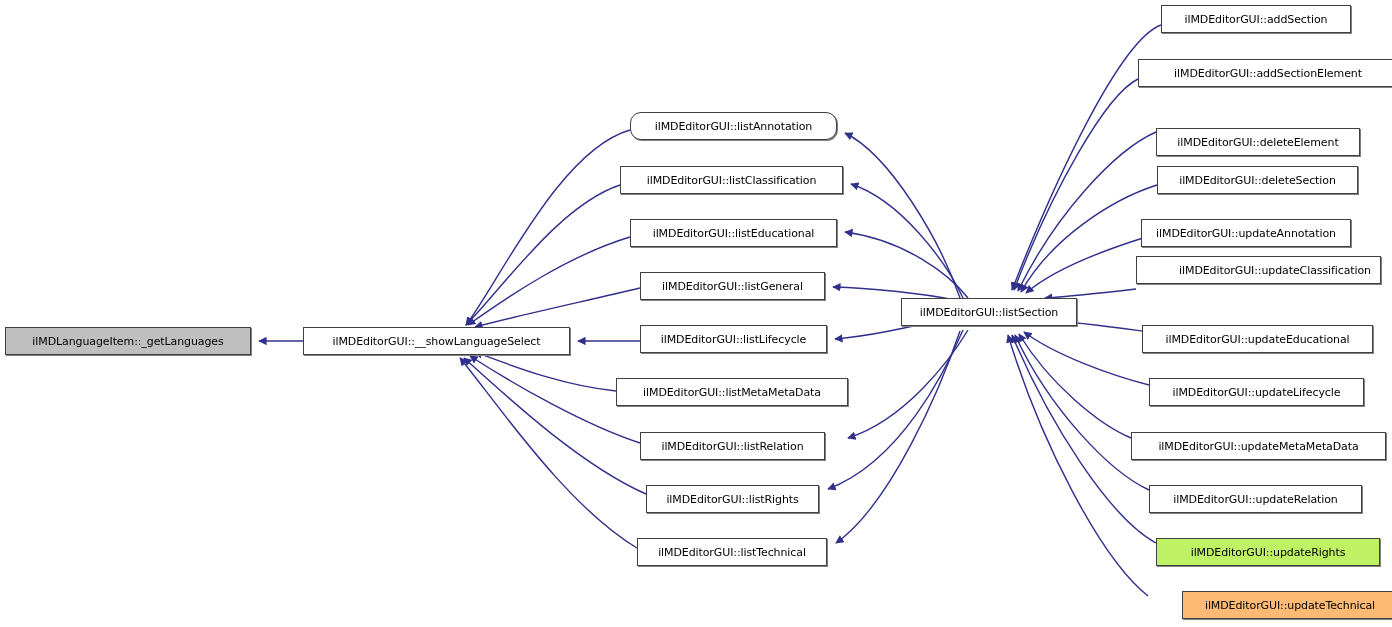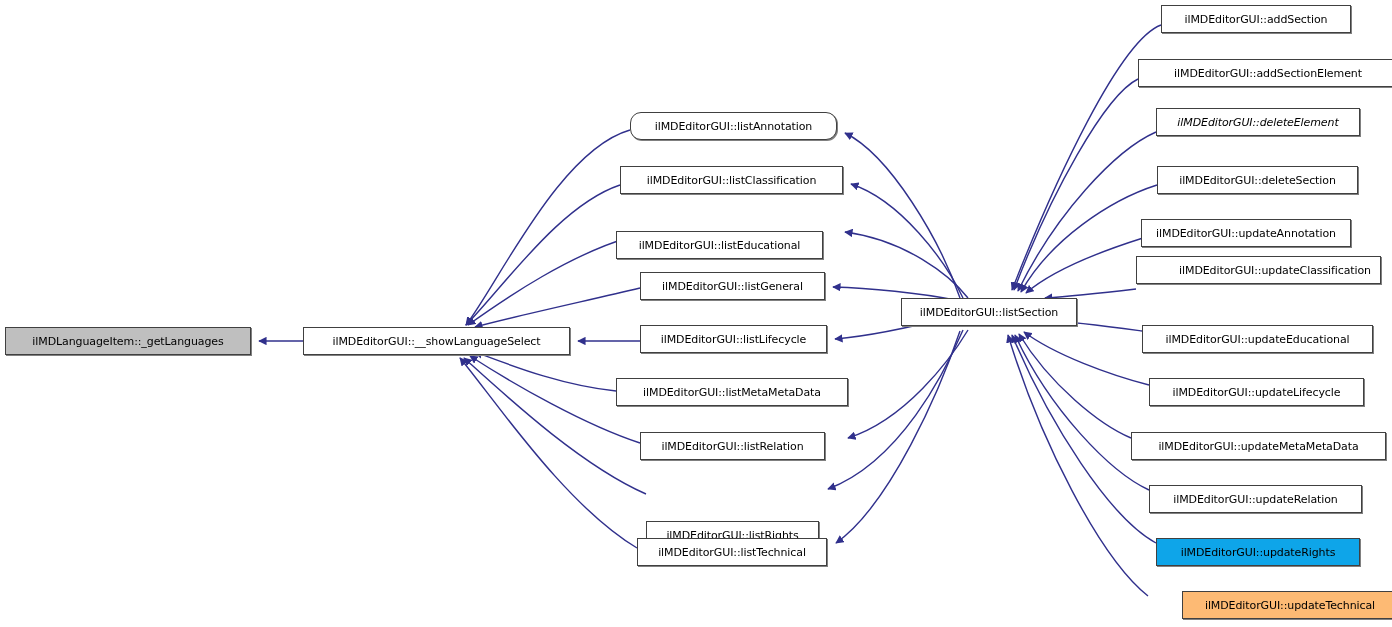--- a/index.html
+++ b/index.html
@@ -95,51 +95,51 @@
       </div>
       <div class="node" style="left: 303px; top: 327px; width: 267px; background: rgb(255, 255, 255); border-color: rgb(64, 64, 64);">
         <span class="node-label">ilMDEditorGUI::__showLanguageSelect</span>
       </div>
       <div class="node" style="left: 630px; top: 112px; width: 207px; background: rgb(255, 255, 255); border-color: rgb(64, 64, 64); border-radius: 11px;">
         <span class="node-label">ilMDEditorGUI::listAnnotation</span>
       </div>
       <div class="node" style="left: 620px; top: 166px; width: 223px; background: rgb(255, 255, 255); border-color: rgb(64, 64, 64);">
         <span class="node-label">ilMDEditorGUI::listClassification</span>
       </div>
-      <div class="node" style="left: 616px; top: 219px; width: 207px; background: rgb(255, 255, 255); border-color: rgb(64, 64, 64); margin-top: 12px;">
+      <div class="node" style="left: 630px; top: 219px; width: 207px; background: rgb(255, 255, 255); border-color: rgb(64, 64, 64);">
         <span class="node-label">ilMDEditorGUI::listEducational</span>
       </div>
       <div class="node" style="left: 640px; top: 272px; width: 185px; background: rgb(255, 255, 255); border-color: rgb(64, 64, 64);">
         <span class="node-label">ilMDEditorGUI::listGeneral</span>
       </div>
       <div class="node" style="left: 640px; top: 325px; width: 187px; background: rgb(255, 255, 255); border-color: rgb(64, 64, 64);">
         <span class="node-label">ilMDEditorGUI::listLifecycle</span>
       </div>
       <div class="node" style="left: 616px; top: 378px; width: 232px; background: rgb(255, 255, 255); border-color: rgb(64, 64, 64); text-align: center;">
         <span class="node-label">ilMDEditorGUI::listMetaMetaData</span>
       </div>
       <div class="node" style="left: 640px; top: 432px; width: 185px; background: rgb(255, 255, 255); border-color: rgb(64, 64, 64);">
         <span class="node-label">ilMDEditorGUI::listRelation</span>
       </div>
-      <div class="node" style="left: 646px; top: 485px; width: 173px; background: rgb(255, 255, 255); border-color: rgb(64, 64, 64); margin-top: 36px;">
+      <div class="node" style="left: 646px; top: 485px; width: 173px; background: rgb(255, 255, 255); border-color: rgb(64, 64, 64);">
         <span class="node-label">ilMDEditorGUI::listRights</span>
       </div>
       <div class="node" style="left: 637px; top: 538px; width: 190px; background: rgb(255, 255, 255); border-color: rgb(64, 64, 64);">
         <span class="node-label">ilMDEditorGUI::listTechnical</span>
       </div>
       <div class="node" style="left: 901px; top: 298px; width: 176px; background: rgb(255, 255, 255); border-color: rgb(64, 64, 64);">
         <span class="node-label">ilMDEditorGUI::listSection</span>
       </div>
       <div class="node" style="left: 1161px; top: 5px; width: 190px; background: rgb(255, 255, 255); border-color: rgb(64, 64, 64);">
         <span class="node-label">ilMDEditorGUI::addSection</span>
       </div>
       <div class="node" style="left: 1138px; top: 59px; width: 260px; background: rgb(255, 255, 255); border-color: rgb(64, 64, 64);">
         <span class="node-label">ilMDEditorGUI::addSectionElement</span>
       </div>
-      <div class="node" style="left: 1156px; top: 108px; width: 204px; background: rgb(255, 255, 255); border-color: rgb(64, 64, 64); font-style: italic;">
+      <div class="node" style="left: 1156px; top: 128px; width: 204px; background: rgb(255, 255, 255); border-color: rgb(64, 64, 64);">
         <span class="node-label">ilMDEditorGUI::deleteElement</span>
       </div>
       <div class="node" style="left: 1157px; top: 166px; width: 201px; background: rgb(255, 255, 255); border-color: rgb(64, 64, 64);">
         <span class="node-label">ilMDEditorGUI::deleteSection</span>
       </div>
       <div class="node" style="left: 1141px; top: 219px; width: 210px; background: rgb(255, 255, 255); border-color: rgb(64, 64, 64);">
         <span class="node-label">ilMDEditorGUI::updateAnnotation</span>
       </div>
       <div class="node" style="left: 1136px; top: 256px; width: 245px; background: rgb(255, 255, 255); border-color: rgb(64, 64, 64); justify-content: flex-end;">
         <span class="node-label">ilMDEditorGUI::updateClassification</span>
@@ -149,20 +149,20 @@
       </div>
       <div class="node" style="left: 1149px; top: 378px; width: 215px; background: rgb(255, 255, 255); border-color: rgb(64, 64, 64);">
         <span class="node-label">ilMDEditorGUI::updateLifecycle</span>
       </div>
       <div class="node" style="left: 1131px; top: 432px; width: 255px; background: rgb(255, 255, 255); border-color: rgb(64, 64, 64);">
         <span class="node-label">ilMDEditorGUI::updateMetaMetaData</span>
       </div>
       <div class="node" style="left: 1149px; top: 485px; width: 213px; background: rgb(255, 255, 255); border-color: rgb(64, 64, 64);">
         <span class="node-label">ilMDEditorGUI::updateRelation</span>
       </div>
-      <div class="node" style="left: 1156px; top: 538px; width: 204px; background: #0ea5e9; border-color: rgb(64, 64, 64);">
+      <div class="node" style="left: 1156px; top: 538px; width: 224px; background: #bef264; border-color: rgb(64, 64, 64);">
         <span class="node-label">ilMDEditorGUI::updateRights</span>
       </div>
       <div class="node" style="left: 1148px; top: 591px; width: 216px; background: #fdba74; border-color: rgb(64, 64, 64); margin-left: 34px;">
         <span class="node-label">ilMDEditorGUI::updateTechnical</span>
       </div>
     </div>
 </div>
 
 </body></html>

